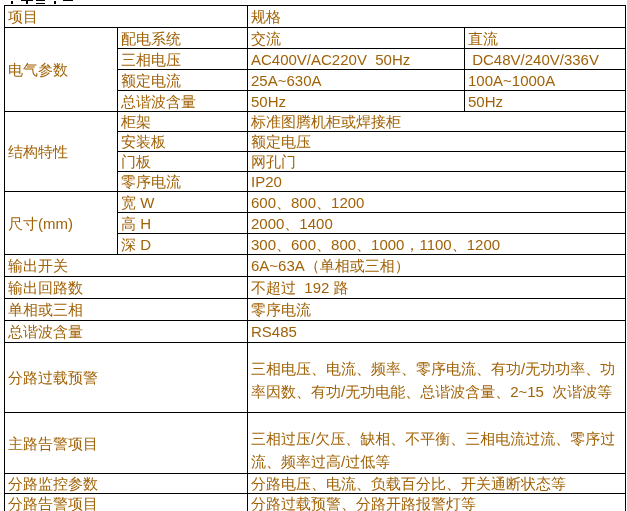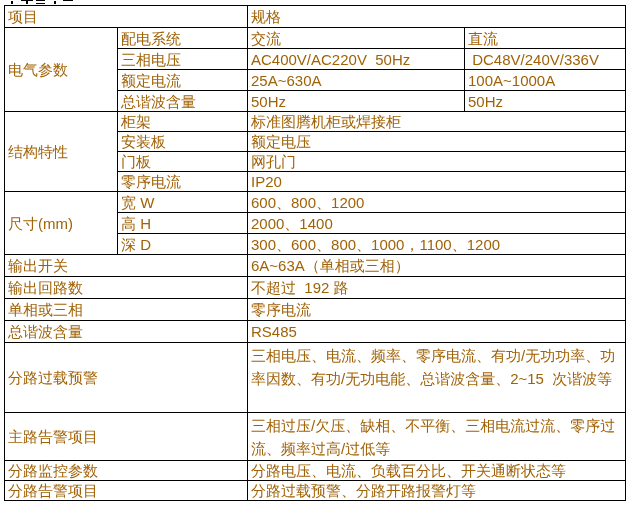--- a/index.html
+++ b/index.html
@@ -43,21 +43,21 @@
     padding: 0 3px;
     vertical-align: middle;
     white-space: pre-wrap;
     overflow: hidden;
     line-height: 19px;
   }
   .spec td.group { }
   .spec td.tall {
     vertical-align: top;
     line-height: 23px;
-    padding-top: 1px;
+    padding-top: 14px;
   }
   
   tr.r-head  { height: 22px; }
   tr.r-elec  { height: 21px; }
   tr.r-struct{ height: 20px; }
   tr.r-dim   { height: 21px; }
   tr.r-single{ height: 22px; }
   tr.r-mon   { height: 70px; }
   tr.r-alarm { height: 46px; }
   tr.r-bottom{ height: 20px; margin-top: 12px; }

